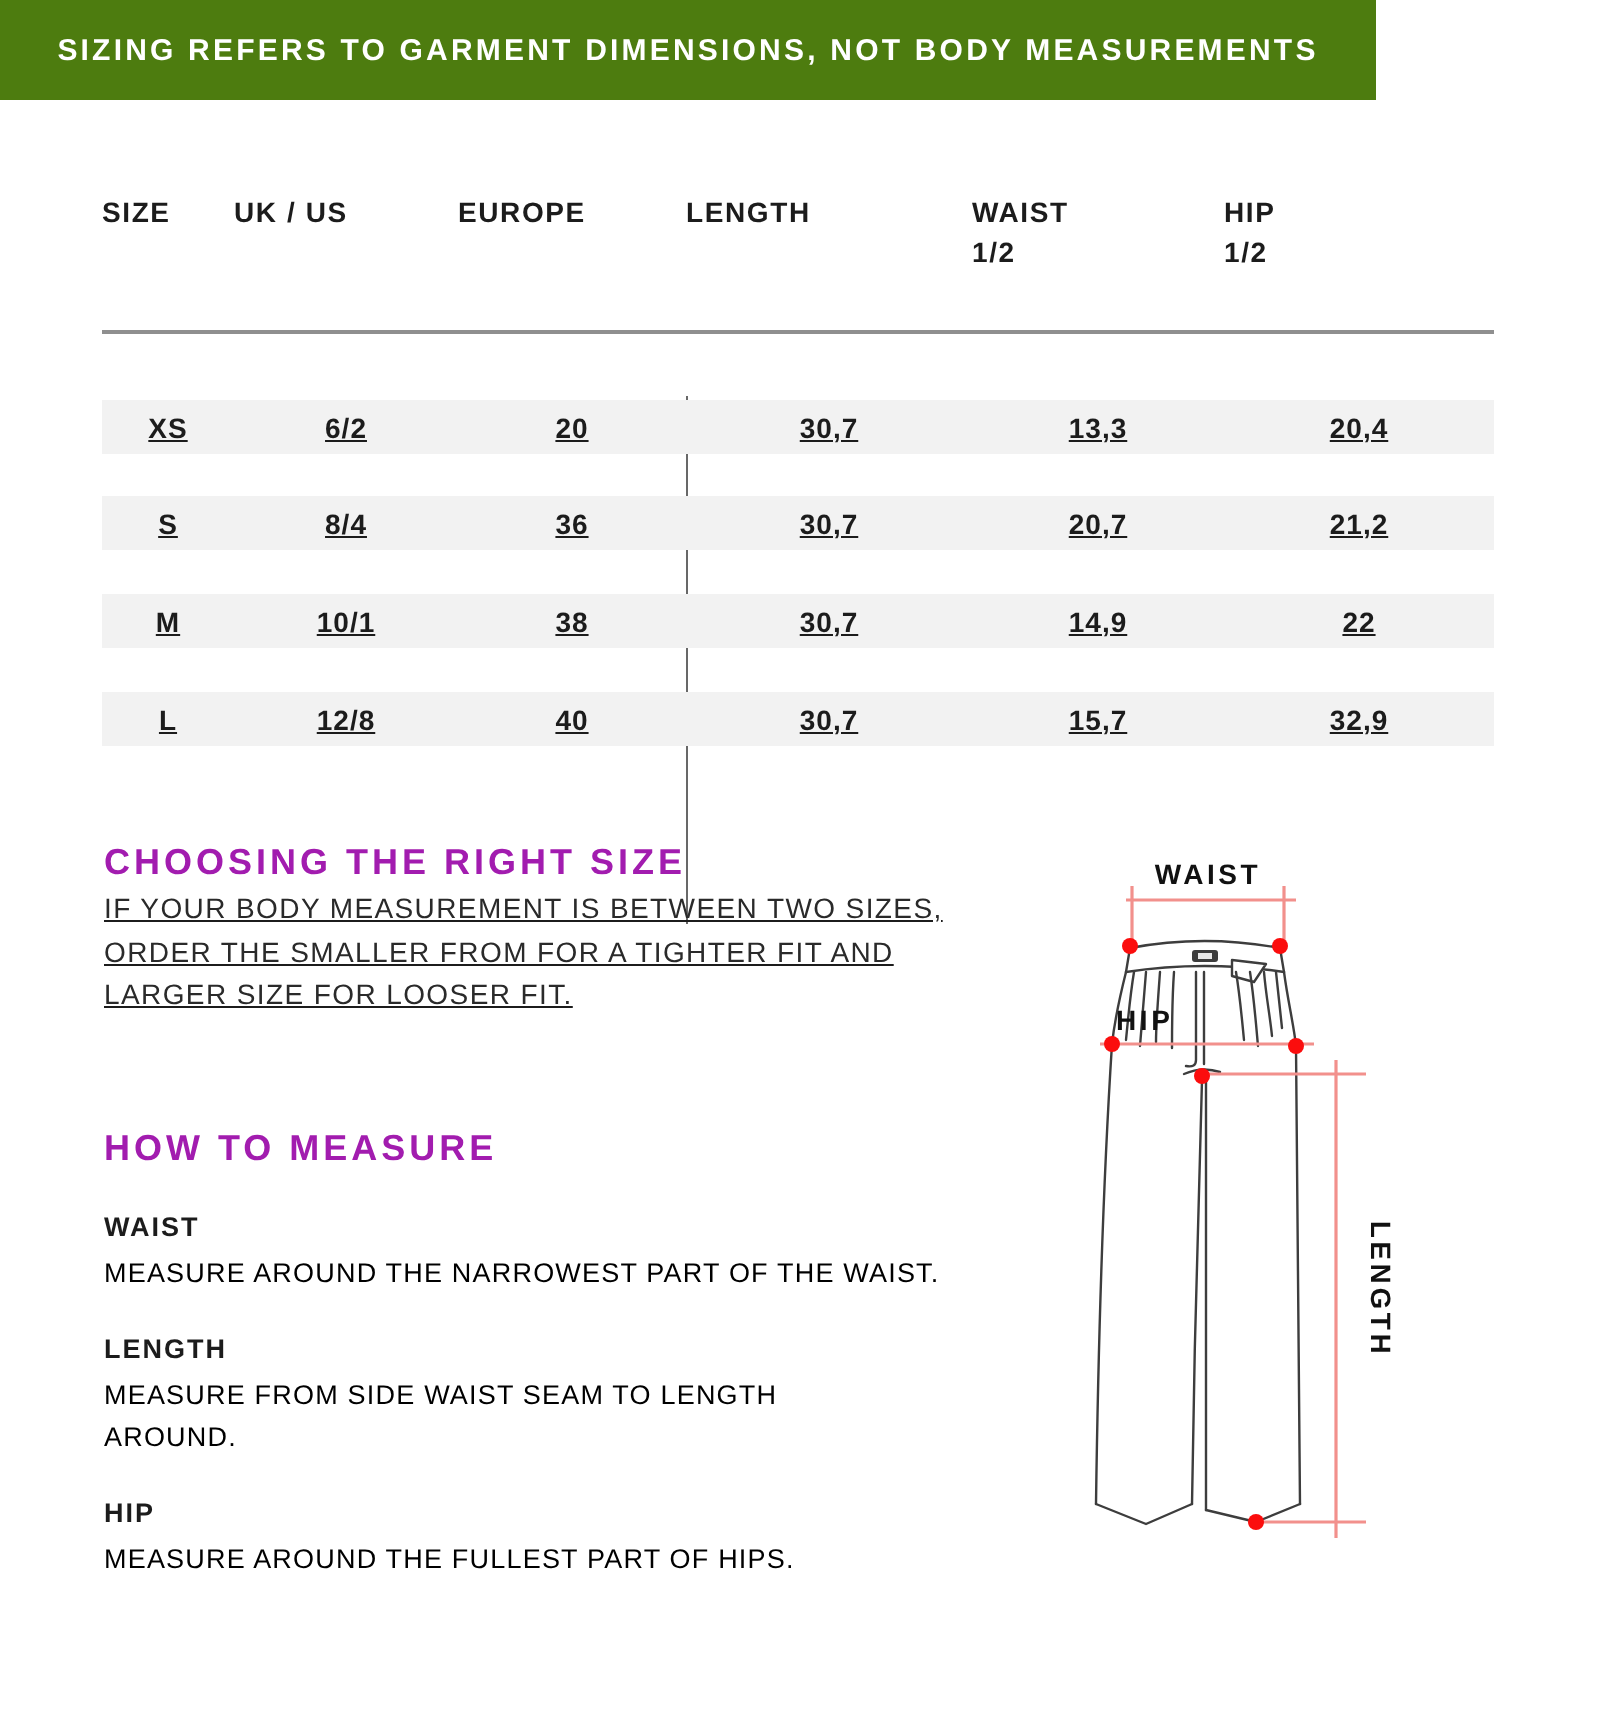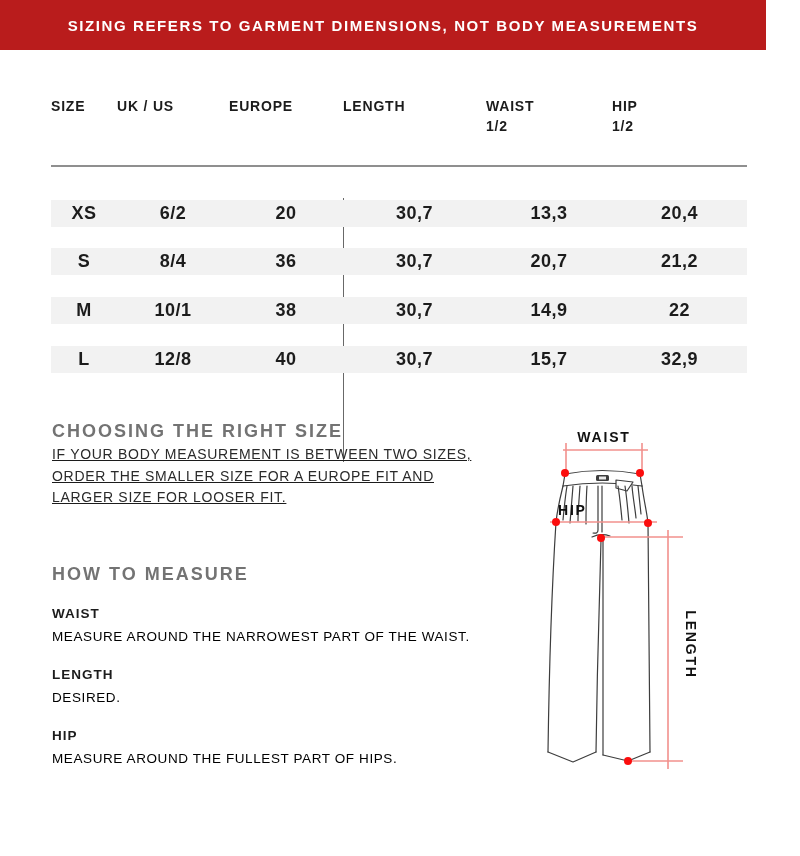--- a/index.html
+++ b/index.html
@@ -5,22 +5,22 @@
   * { box-sizing: border-box; margin: 0; padding: 0; }
   html, body { background: #ffffff; }
   body {
     width: 800px; height: 856px; position: relative;
     font-family: "Liberation Sans", sans-serif;
     color: #1c1c1c; overflow: hidden;
   }
 
   
   .banner {
-    position: absolute; left: 0; top: 0; width: 766px; height: 50px;
-    background: #b91c1c; color: #ffffff;
+    position: absolute; left: 0; top: 0; width: 688px; height: 50px;
+    background: #4d7c0f; color: #ffffff;
     display: flex; align-items: center; justify-content: center;
     font-size: 15px; font-weight: 700; letter-spacing: 1.6px;
   }
 
   
   .size-table { position: absolute; left: 51px; top: 88px; width: 696px; height: 290px; }
   .grid-cols {
     display: grid;
     grid-template-columns: 66px 112px 114px 143px 126px 135px;
   }
@@ -33,29 +33,29 @@
     background: #8f8f8f;
   }
   .tbody { position: absolute; left: 0; top: 110px; width: 696px; height: 266px; }
   .vline {
     position: absolute; left: 292px; top: 0; width: 1px; height: 264px;
     background: #686868;
   }
   .trow {
     position: absolute; left: 0; width: 696px; height: 27px;
     background: #f2f2f2; align-items: center; text-align: center;
-    font-size: 18px; font-weight: 700; letter-spacing: 0.5px;
+    font-size: 14px; font-weight: 700; letter-spacing: 0.5px; text-decoration: underline;
   }
   .trow.r0 { top: 2px; }
   .trow.r1 { top: 50px; }
   .trow.r2 { top: 99px; }
   .trow.r3 { top: 148px; }
 
   
-  .sec-title { font-size: 18px; font-weight: 700; letter-spacing: 2px; color: #737373; }
+  .sec-title { font-size: 18px; font-weight: 700; letter-spacing: 2px; color: #a21caf; }
   .choosing { position: absolute; left: 52px; top: 421px; width: 470px; }
   .choosing .body { margin-top: 2px; text-decoration: underline; }
   .body-line { font-size: 14px; letter-spacing: 0.7px; line-height: 21.5px; color: #2a2a2a; }
 
   .howto { position: absolute; left: 52px; top: 564px; width: 470px; }
   .howto .item { margin-top: 19px; }
   .howto .item:first-of-type { margin-top: 20px; }
   .item-label { font-size: 13.5px; font-weight: 700; letter-spacing: 1px; line-height: 17px; margin-bottom: 4px; }
   .item-line { font-size: 13.5px; letter-spacing: 0.6px; line-height: 21px; color: #000000; }
 
@@ -140,36 +140,37 @@
       <div>15,7</div>
       <div>32,9</div>
     </div>
   </div>
 </div>
 
 <section class="choosing">
   <h2 class="sec-title">CHOOSING THE RIGHT SIZE</h2>
   <div class="body">
     <div class="body-line">IF YOUR BODY MEASUREMENT IS BETWEEN TWO SIZES,</div>
-    <div class="body-line">ORDER THE SMALLER SIZE FOR A EUROPE FIT AND</div>
+    <div class="body-line">ORDER THE SMALLER FROM FOR A TIGHTER FIT AND</div>
     <div class="body-line">LARGER SIZE FOR LOOSER FIT.</div>
   </div>
 </section>
 
 <section class="howto">
   <h2 class="sec-title">HOW TO MEASURE</h2>
 
   <div class="item">
     <div class="item-label">WAIST</div>
     <div class="item-line">MEASURE AROUND THE NARROWEST PART OF THE WAIST.</div>
   </div>
 
   <div class="item">
     <div class="item-label">LENGTH</div>
-    <div class="item-line">DESIRED.</div>
+    <div class="item-line">MEASURE FROM SIDE WAIST SEAM TO LENGTH</div>
+    <div class="item-line">AROUND.</div>
   </div>
 
   <div class="item">
     <div class="item-label">HIP</div>
     <div class="item-line">MEASURE AROUND THE FULLEST PART OF HIPS.</div>
   </div>
 </section>
 
 <svg class="diagram-svg" viewBox="0 0 280 436" aria-hidden="true">
 

